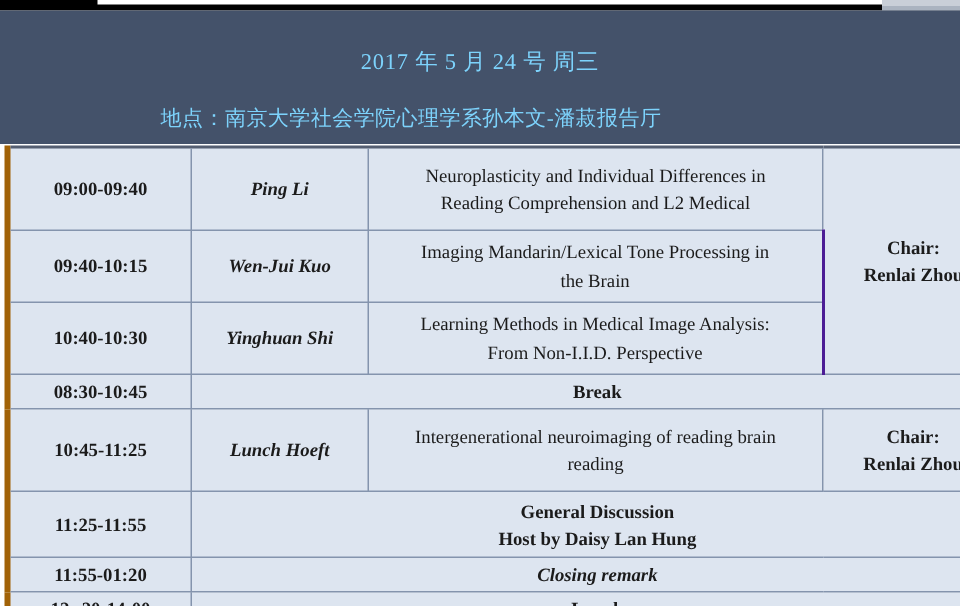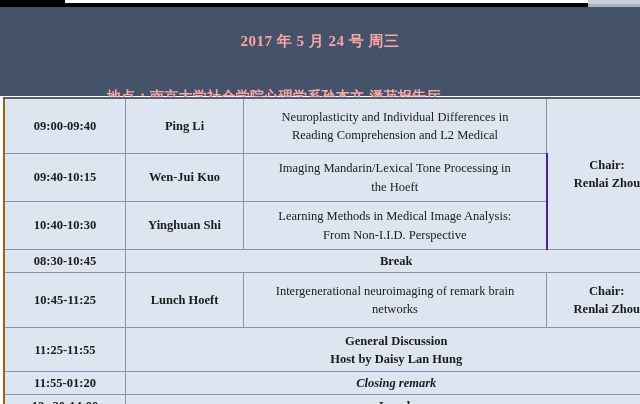--- a/index.html
+++ b/index.html
@@ -51,38 +51,37 @@
   .banner {
     position: absolute;
     left: 0; top: 7px;
     width: 640px; height: 89px;
     background: #44526a;
     color: #ffffff;
     box-sizing: border-box;
   }
   .banner-line {
     text-align: center;
-    font-weight: bold;
-    color: #fca5a5;
+    font-weight: normal;
+    color: #7dd3fc;
     white-space: nowrap;
   }
   .banner-date {
     position: absolute;
     left: 0; top: 25px;
     width: 640px;
     font-size: 15px;
     letter-spacing: 0.5px;
   }
   .banner-venue {
     position: absolute;
     left: 0; top: 63px;
     width: 548px;
     font-size: 14px;
     letter-spacing: 0.3px;
-    margin-top: 18px;
   }
 
   
   table.sched {
     position: absolute;
     left: 3px;
     top: 97px;
     width: 634px;
     border-collapse: collapse;
     table-layout: fixed;
@@ -91,37 +90,37 @@
     border: 1px solid #8494ad;
     background: #dde5f0;
     color: #1b1b1b;
     font-size: 12.5px;
     text-align: center;
     vertical-align: middle;
     padding: 2px 3px;
     line-height: 1.45;
   }
   td.c-time   { width: 114px; font-weight: bold; font-size: 12px; }
-  td.c-spkr   { width: 111px; font-weight: bold; font-size: 12px; }
+  td.c-spkr   { width: 111px; font-weight: bold; font-size: 12px; font-style: italic; }
   td.c-title  { width: 296px; font-weight: normal; font-size: 12.5px; font-family: Liberation Serif, serif; }
   td.c-chair  { width: 113px; font-weight: bold; font-size: 12px; }
 
   td.white { background: #ffffff; }
   td.bold  { font-weight: bold; }
   td.italic-bold { font-weight: bold; font-style: italic; }
 
   tr.r-talk td { height: 50px; }
   tr.r-talk2 td { height: 43px; }
   tr.r-break td { height: 18px; }
   tr.r-gd td { height: 39px; }
   tr.r-short td { height: 18px; }
 
   table.sched { border: 2px solid #6b7a93; }
   table.sched tr:last-child td { border-bottom: 2px solid #555f72; }
-  table.sched td:first-child { border-left: 2px solid #a16207; }
+  table.sched td:first-child { border-left: 4px solid #a16207; }
   table.sched td:last-child { border-right: 2px solid #4c1d95; }
   table.sched tr:first-child td { border-top: 2px solid #555f72; }
 
   .two-line { display: block; }
 </style>
 </head>
 <body>
 
 <div id="page">
 
@@ -149,21 +148,21 @@
           <span class="two-line">Chair:</span>
           <span class="two-line">Renlai Zhou</span>
         </td>
       </tr>
 
       <tr class="r-talk2">
         <td class="c-time">09:40-10:15</td>
         <td class="c-spkr">Wen-Jui Kuo</td>
         <td class="c-title">
           <span class="two-line">Imaging Mandarin/Lexical Tone Processing in</span>
-          <span class="two-line">the Hoeft</span>
+          <span class="two-line">the Brain</span>
         </td>
       </tr>
 
       <tr class="r-talk2">
         <td class="c-time">10:40-10:30</td>
         <td class="c-spkr">Yinghuan Shi</td>
         <td class="c-title">
           <span class="two-line">Learning Methods in Medical Image Analysis:</span>
           <span class="two-line">From Non-I.I.D. Perspective</span>
         </td>
@@ -171,22 +170,22 @@
 
       <tr class="r-break">
         <td class="c-time white">08:30-10:45</td>
         <td class="white bold" colspan="3">Break</td>
       </tr>
 
       <tr class="r-talk">
         <td class="c-time">10:45-11:25</td>
         <td class="c-spkr">Lunch Hoeft</td>
         <td class="c-title">
-          <span class="two-line">Intergenerational neuroimaging of remark brain</span>
-          <span class="two-line">networks</span>
+          <span class="two-line">Intergenerational neuroimaging of reading brain</span>
+          <span class="two-line">reading</span>
         </td>
         <td class="c-chair">
           <span class="two-line">Chair:</span>
           <span class="two-line">Renlai Zhou</span>
         </td>
       </tr>
 
       <tr class="r-gd">
         <td class="c-time">11:25-11:55</td>
         <td class="bold" colspan="3">

